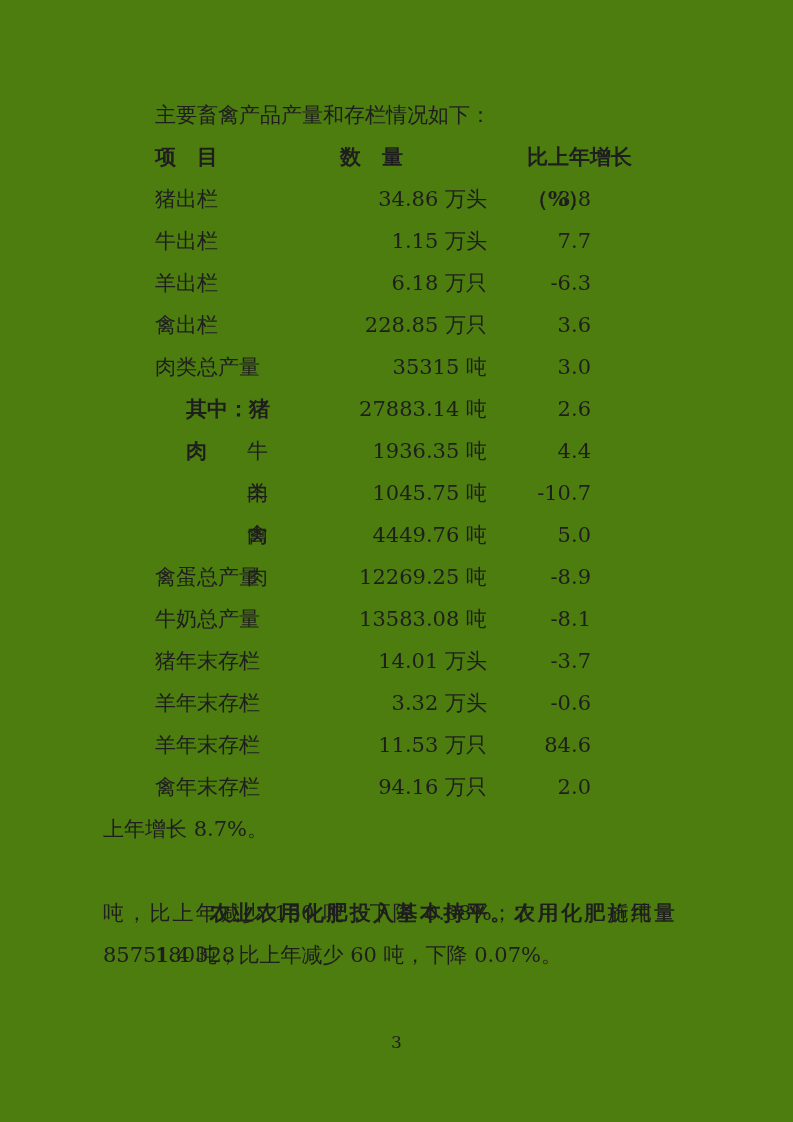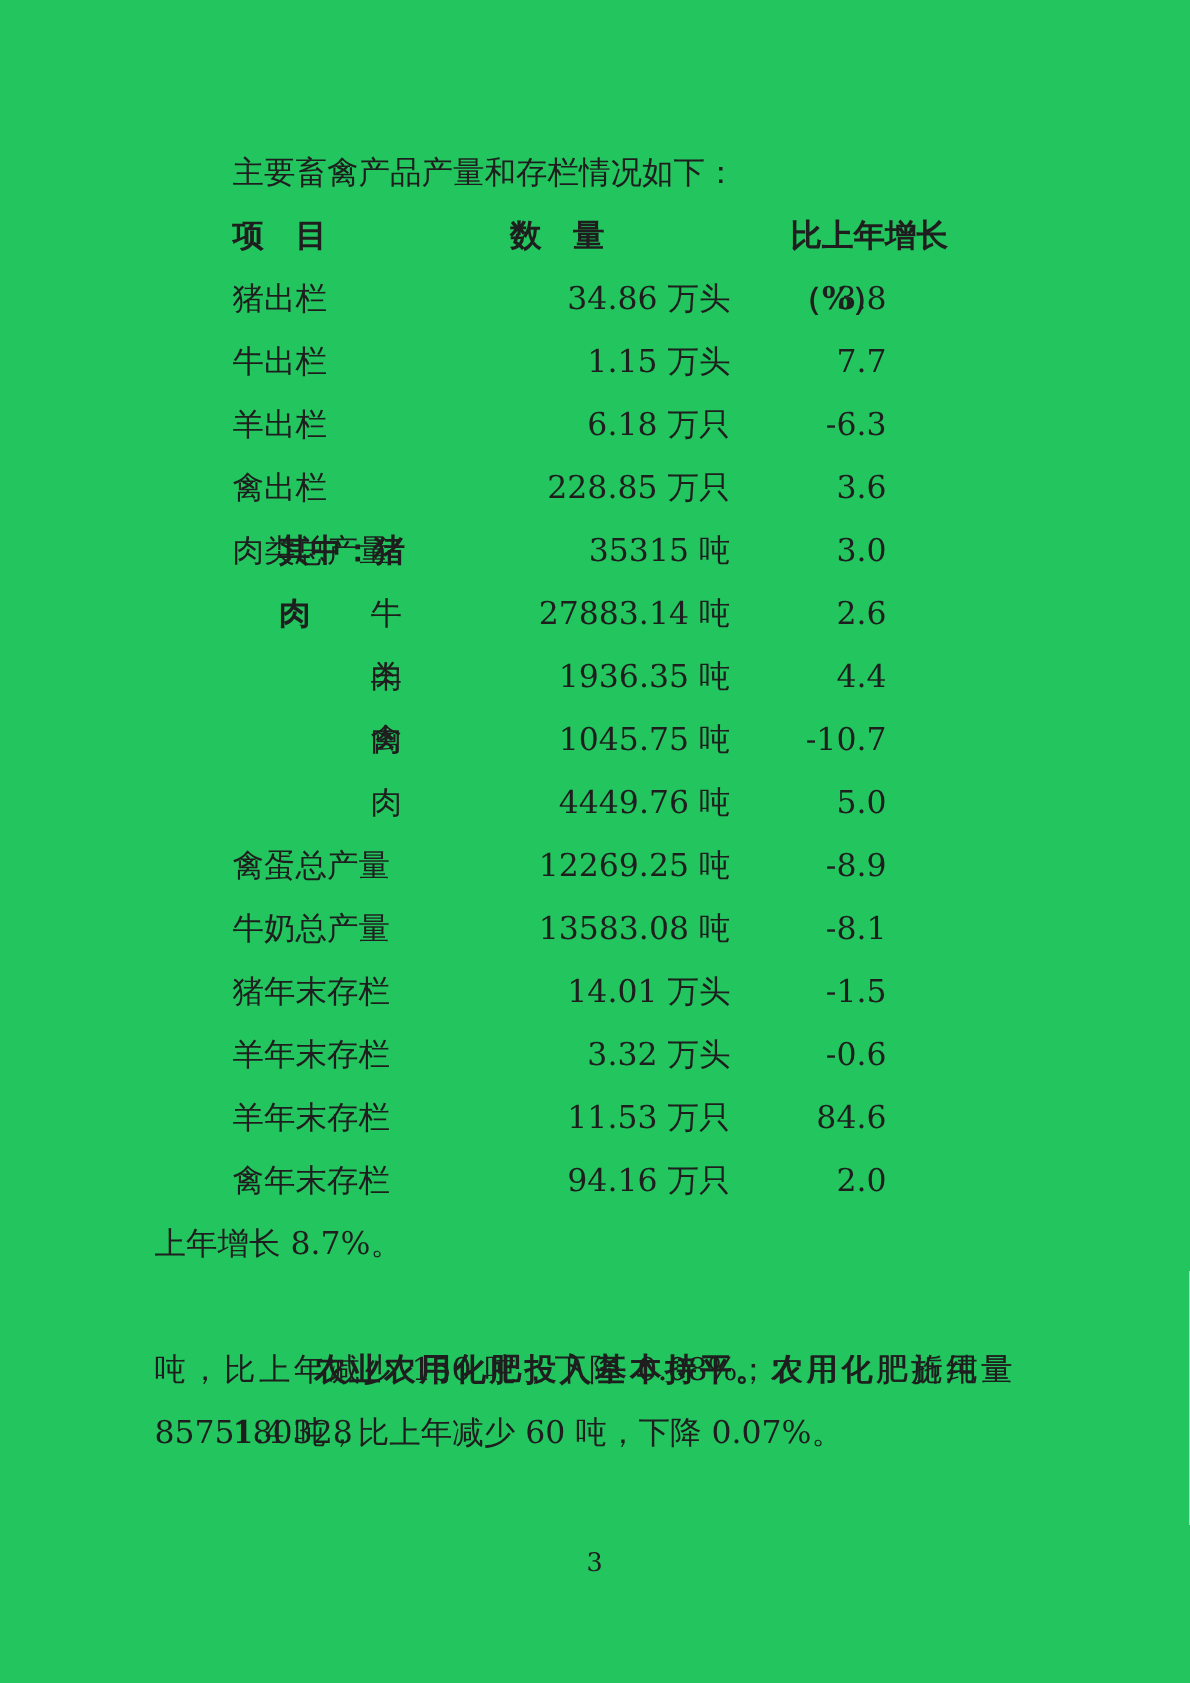--- a/index.html
+++ b/index.html
@@ -1,19 +1,19 @@
 <!DOCTYPE html>
 <html><head>
 <meta charset="utf-8">
 <style>
   html,body { margin:0; padding:0; background:#ffffff; }
   .page {
     position:relative;
     width:793px; height:1122px;
-    background:#22c55e;
+    background:#4d7c0f;
     color:#1e1e1e;
     font-family:"DejaVu Serif","Liberation Serif",serif;
     font-size:21px;
     overflow:hidden;
   }
   .content {
     position:absolute;
     left:103px; top:94px;
     width:572px;
   }
@@ -24,21 +24,21 @@
     white-space:pre-wrap;
   }
   .indent { padding-left:52px; }
   .jline { text-align:justify; text-align-last:justify; }
   .lead { font-weight:bold; }
   
   .theader { position:relative;font-weight:bold; }
   .h-item   { position:absolute; left:52px;  top:0; }
   .h-qty    { position:absolute; left:237px; top:0; }
   .h-growth { position:absolute; left:398px; top:0;margin-left:26px; }
-  .trow { display:flex;align-items:flex-end; }
+  .trow { display:flex; }
   .c1 { width:200px; padding-left:52px; box-sizing:border-box; text-align:left; }
   .c1.ind1 { padding-left:83px;font-weight:bold; }
   .c1.ind2 { padding-left:144px; }
   .c2 { width:184px; text-align:right; }
   .c3 { width:104px; text-align:right; }
   .page-number {
     position:absolute;
     left:0; top:1030px;
     width:100%;
     text-align:center;
@@ -111,21 +111,21 @@
       <span class="c3">-8.9</span>
     </div>
     <div class="trow line">
       <span class="c1">牛奶总产量</span>
       <span class="c2">13583.08 吨</span>
       <span class="c3">-8.1</span>
     </div>
     <div class="trow line">
       <span class="c1">猪年末存栏</span>
       <span class="c2">14.01 万头</span>
-      <span class="c3">-1.5</span>
+      <span class="c3">-3.7</span>
     </div>
     <div class="trow line">
       <span class="c1">羊年末存栏</span>
       <span class="c2">3.32 万头</span>
       <span class="c3">-0.6</span>
     </div>
     <div class="trow line">
       <span class="c1">羊年末存栏</span>
       <span class="c2">11.53 万只</span>
       <span class="c3">84.6</span>

